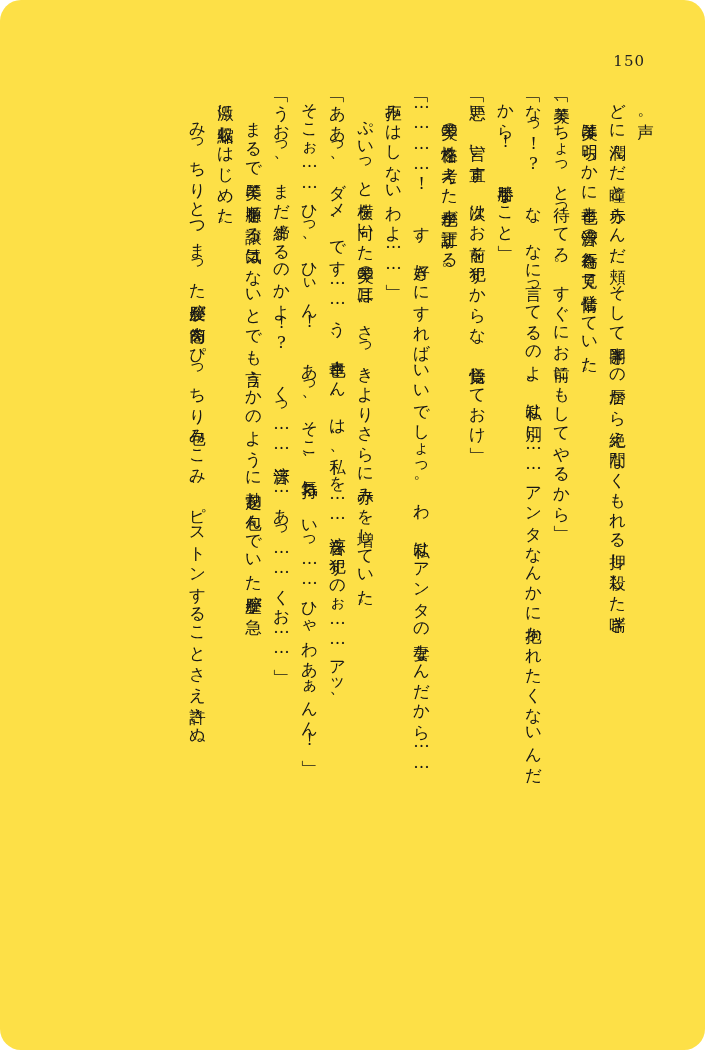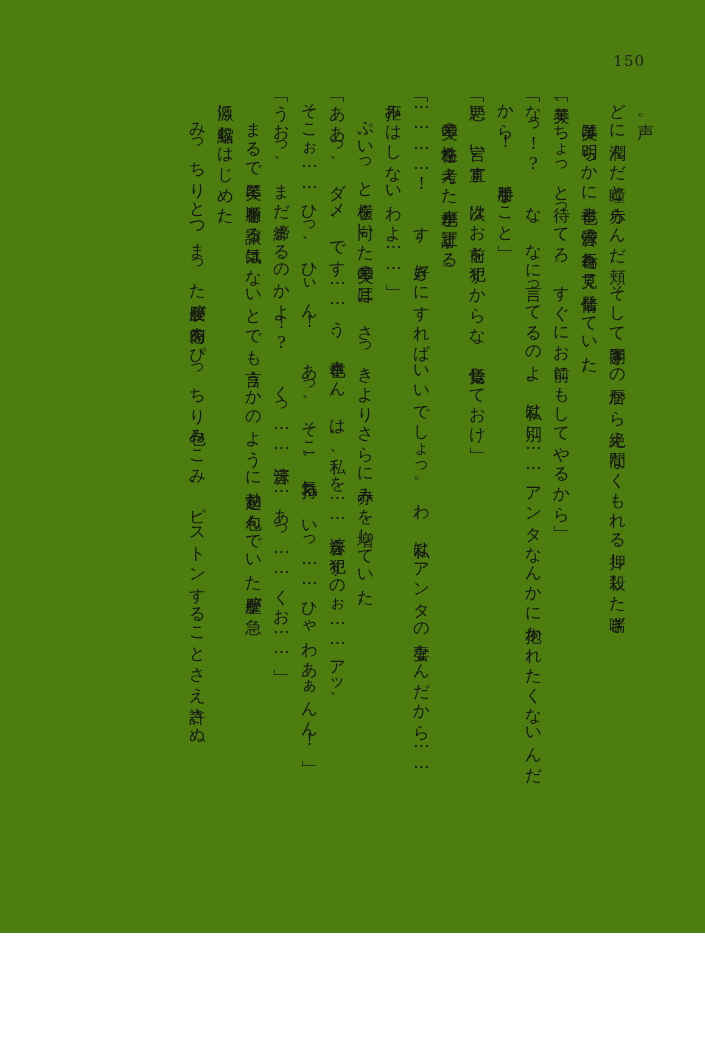--- a/index.html
+++ b/index.html
@@ -10,23 +10,24 @@
   body {
     width: 705px;
     height: 1050px;
     overflow: hidden;
     font-family: "DejaVu Serif", "Liberation Serif", serif;
     color: #1a1a1a;
   }
   .page {
     position: relative;
     width: 705px;
-    height: 933px;
-    background: #4d7c0f;
+    height: 1050px;
+    background: #fde047;
     box-sizing: border-box;
+    border-radius: 21px;
   }
   .page-number {
     position: absolute;
     top: 52px;
     right: 60px;
     font-size: 15px;
     letter-spacing: 1px;
     color: #222;
     font-family: "DejaVu Serif", "Liberation Serif", serif;
   }

